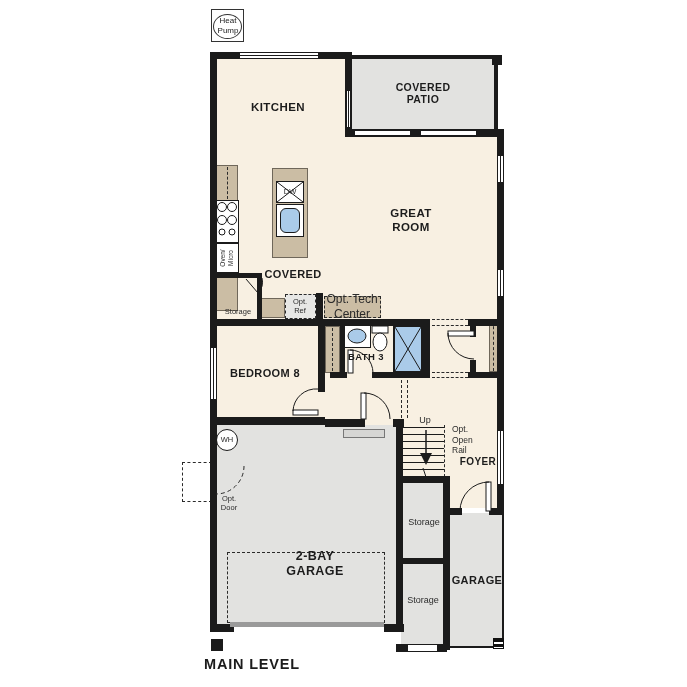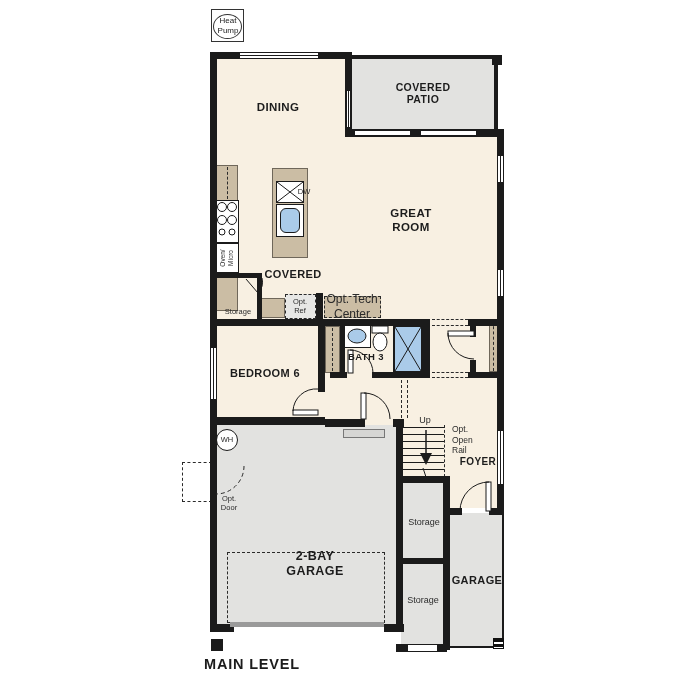--- a/index.html
+++ b/index.html
@@ -170,37 +170,37 @@
   </svg>
 
   <div class="abs" style="left:211px;top:9px;width:33px;height:33px;border:1px solid #333;box-sizing:border-box;">
     <div style="position:absolute;left:1px;top:4px;width:27px;height:23px;border:1px solid #333;border-radius:50%;"></div>
   </div>
   <div class="lbls" style="left:228px;top:26px;font-size:8px;color:#1c1c1c;">Heat
 Pump</div>
 
   <div class="wall" style="left:211px;top:639px;width:12px;height:12px;"></div>
 
-  <div class="lblc" style="left:278px;top:108px;font-size:11.5px;">DINING</div>
+  <div class="lblc" style="left:278px;top:108px;font-size:11.5px;">KITCHEN</div>
   <div class="lblc" style="left:423px;top:93px;font-size:10.5px;">COVERED
 PATIO</div>
   <div class="lblc" style="left:411px;top:221px;font-size:11.5px;">GREAT
 ROOM</div>
   <div class="lblc" style="left:293px;top:274px;font-size:11px;">COVERED</div>
-  <div class="lblc" style="left:265px;top:373px;font-size:11px;">BEDROOM 6</div>
+  <div class="lblc" style="left:265px;top:373px;font-size:11px;">BEDROOM 8</div>
   <div class="lblc" style="left:366px;top:357px;font-size:9.5px;">BATH 3</div>
   <div class="lblc" style="left:315px;top:527px;font-size:12.5px;margin-top:37px;">2-BAY
 GARAGE</div>
   <div class="lblc" style="left:478px;top:462px;font-size:10px;">FOYER</div>
   <div class="lblc" style="left:477px;top:580px;font-size:11px;">GARAGE</div>
   <div class="lbls" style="left:424px;top:523px;font-size:9px;">Storage</div>
   <div class="lbls" style="left:423px;top:601px;font-size:9px;">Storage</div>
   <div class="lblc" style="left:252px;top:665px;font-size:14.5px;letter-spacing:.8px;">MAIN LEVEL</div>
 
-  <div class="lbls" style="left:290px;top:192px;font-size:7.5px;margin-left:14px;">DW</div>
+  <div class="lbls" style="left:290px;top:192px;font-size:7.5px;">DW</div>
   <div class="lbls" style="left:227px;top:258px;font-size:6.5px;transform:translate(-50%,-50%) rotate(-90deg);">Oven/
 Micro</div>
   <div class="lbls" style="left:238px;top:312px;font-size:7.5px;">Storage</div>
   <div class="lbls" style="left:300px;top:306px;font-size:7.5px;">Opt.
 Ref</div>
   <div class="lbls" style="left:352px;top:307px;font-size:12px;">Opt. Tech
 Center</div>
   <div class="lbls" style="left:227px;top:440px;font-size:7.5px;">WH</div>
   <div class="lbls" style="left:229px;top:503px;font-size:7.5px;">Opt.
 Door</div>

